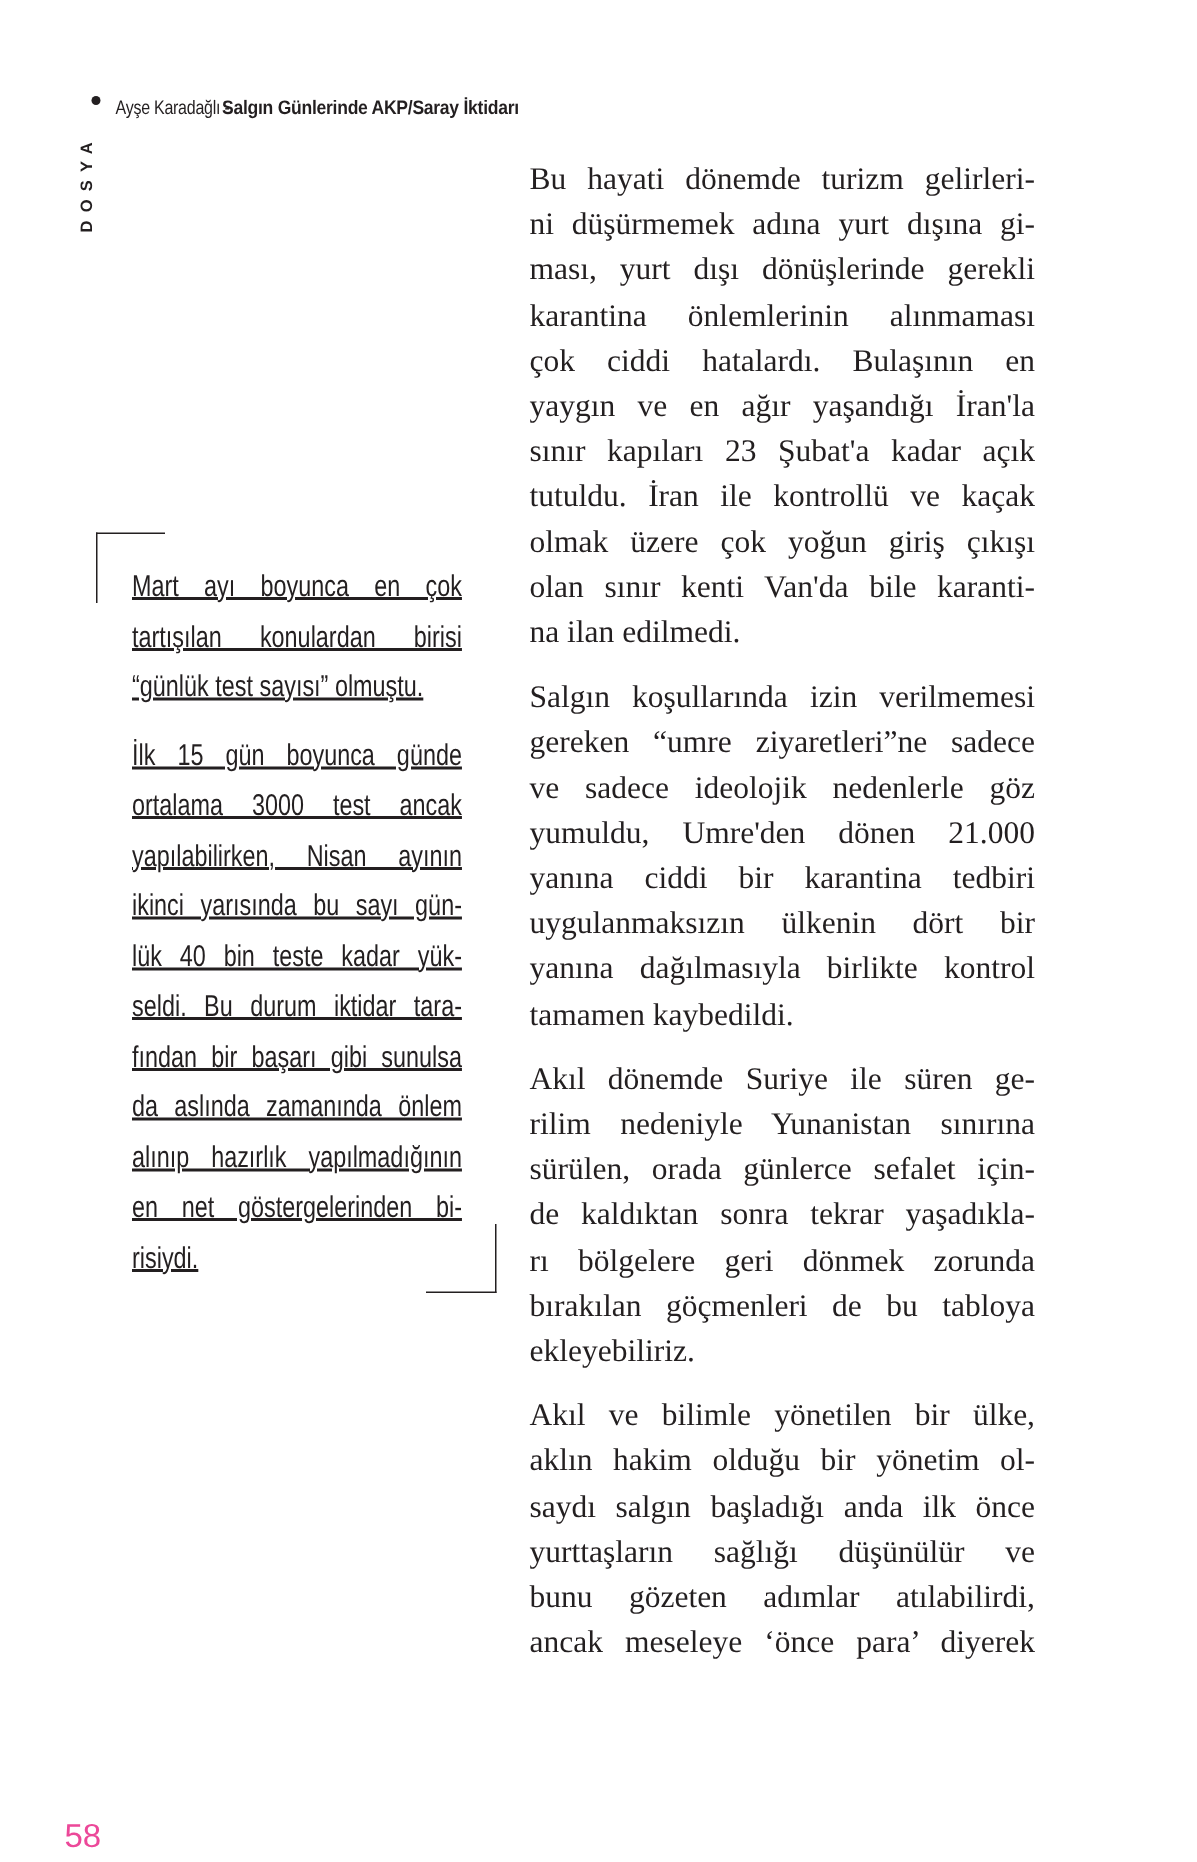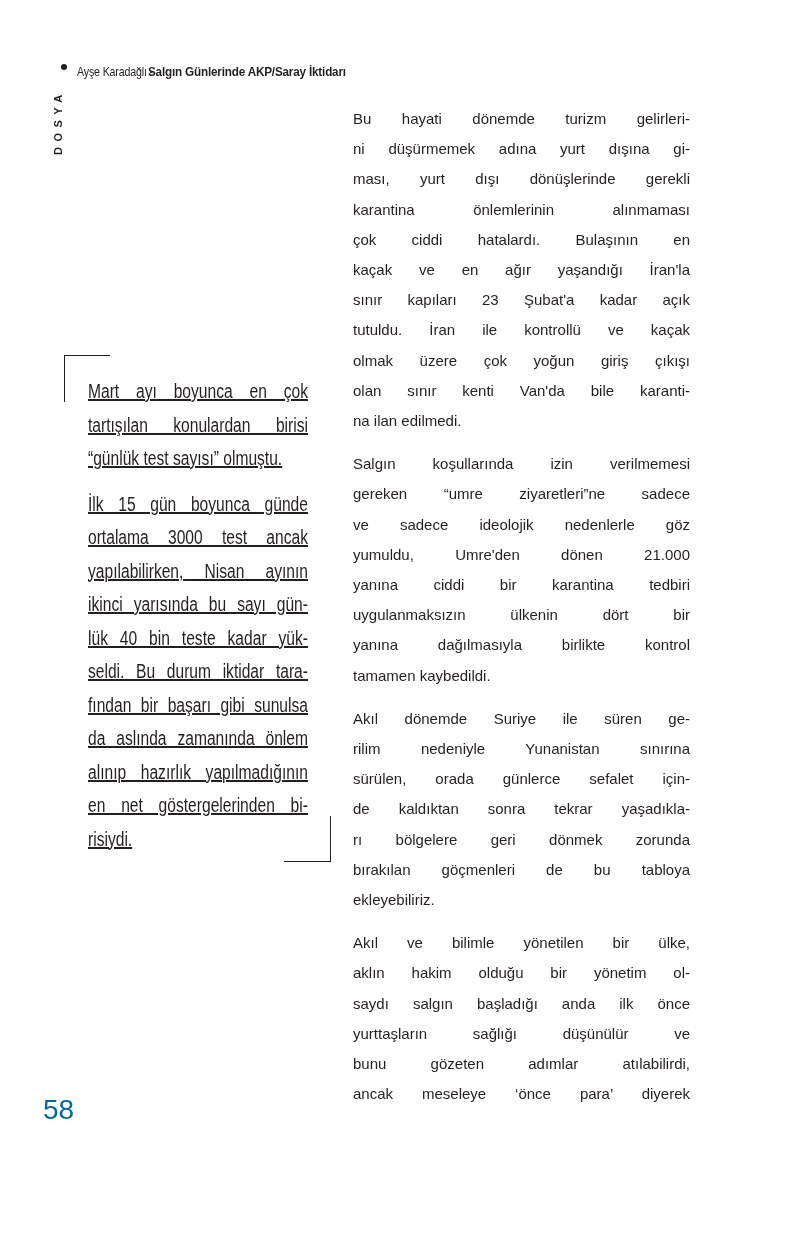--- a/index.html
+++ b/index.html
@@ -58,22 +58,22 @@
     font-size: 11px;
     letter-spacing: 5.5px;
     color: #231f20;
     white-space: nowrap;
   }
   .main-column {
     position: absolute;
     left: 353px;
     top: 104px;
     width: 337px;
-    font-family: Liberation Sans, sans-serif;
-    font-size: 15px;
+    font-family: Liberation Serif, serif;
+    font-size: 21px;
     line-height: 30.2px;
     color: #231f20;
   }
   .main-column p {
     margin: 0 0 13px 0;
     text-align: justify;
     text-align-last: justify;
   }
   .main-column p .line {
     display: block;
@@ -145,25 +145,25 @@
     transform: scaleX(0.78);
     transform-origin: left center;
     width: 282px;
   }
   .pullquote-text .line.last {
     text-align-last: left;
   }
   .page-number {
     position: absolute;
     left: 43px;
-    top: 1094px;
+    top: 1211px;
     font-family: "Liberation Sans", sans-serif;
-    font-size: 28px;
+    font-size: 22px;
     font-weight: normal;
-    color: #0369a1;
+    color: #ec4899;
   }
 </style>
 </head>
 <body>
 
 <div>
 
   <div class="running-head">
     <span class="bullet"></span>
     <span class="author">Ayşe Karadağlı - </span>
@@ -199,21 +199,21 @@
     <div class="bracket-br-h"></div>
   </div>
 
   <div class="main-column">
     <p>
       <span class="line">Bu hayati dönemde turizm gelirleri-</span>
       <span class="line">ni düşürmemek adına yurt dışına gi-</span>
       <span class="line">ması, yurt dışı dönüşlerinde gerekli</span>
       <span class="line">karantina önlemlerinin alınmaması</span>
       <span class="line">çok ciddi hatalardı. Bulaşının en</span>
-      <span class="line">kaçak ve en ağır yaşandığı İran'la</span>
+      <span class="line">yaygın ve en ağır yaşandığı İran'la</span>
       <span class="line">sınır kapıları 23 Şubat'a kadar açık</span>
       <span class="line">tutuldu. İran ile kontrollü ve kaçak</span>
       <span class="line">olmak üzere çok yoğun giriş çıkışı</span>
       <span class="line">olan sınır kenti Van'da bile karanti-</span>
       <span class="line last">na ilan edilmedi.</span>
     </p>
     <p>
       <span class="line">Salgın koşullarında izin verilmemesi</span>
       <span class="line">gereken “umre ziyaretleri”ne sadece</span>
       <span class="line">ve sadece ideolojik nedenlerle göz</span>

